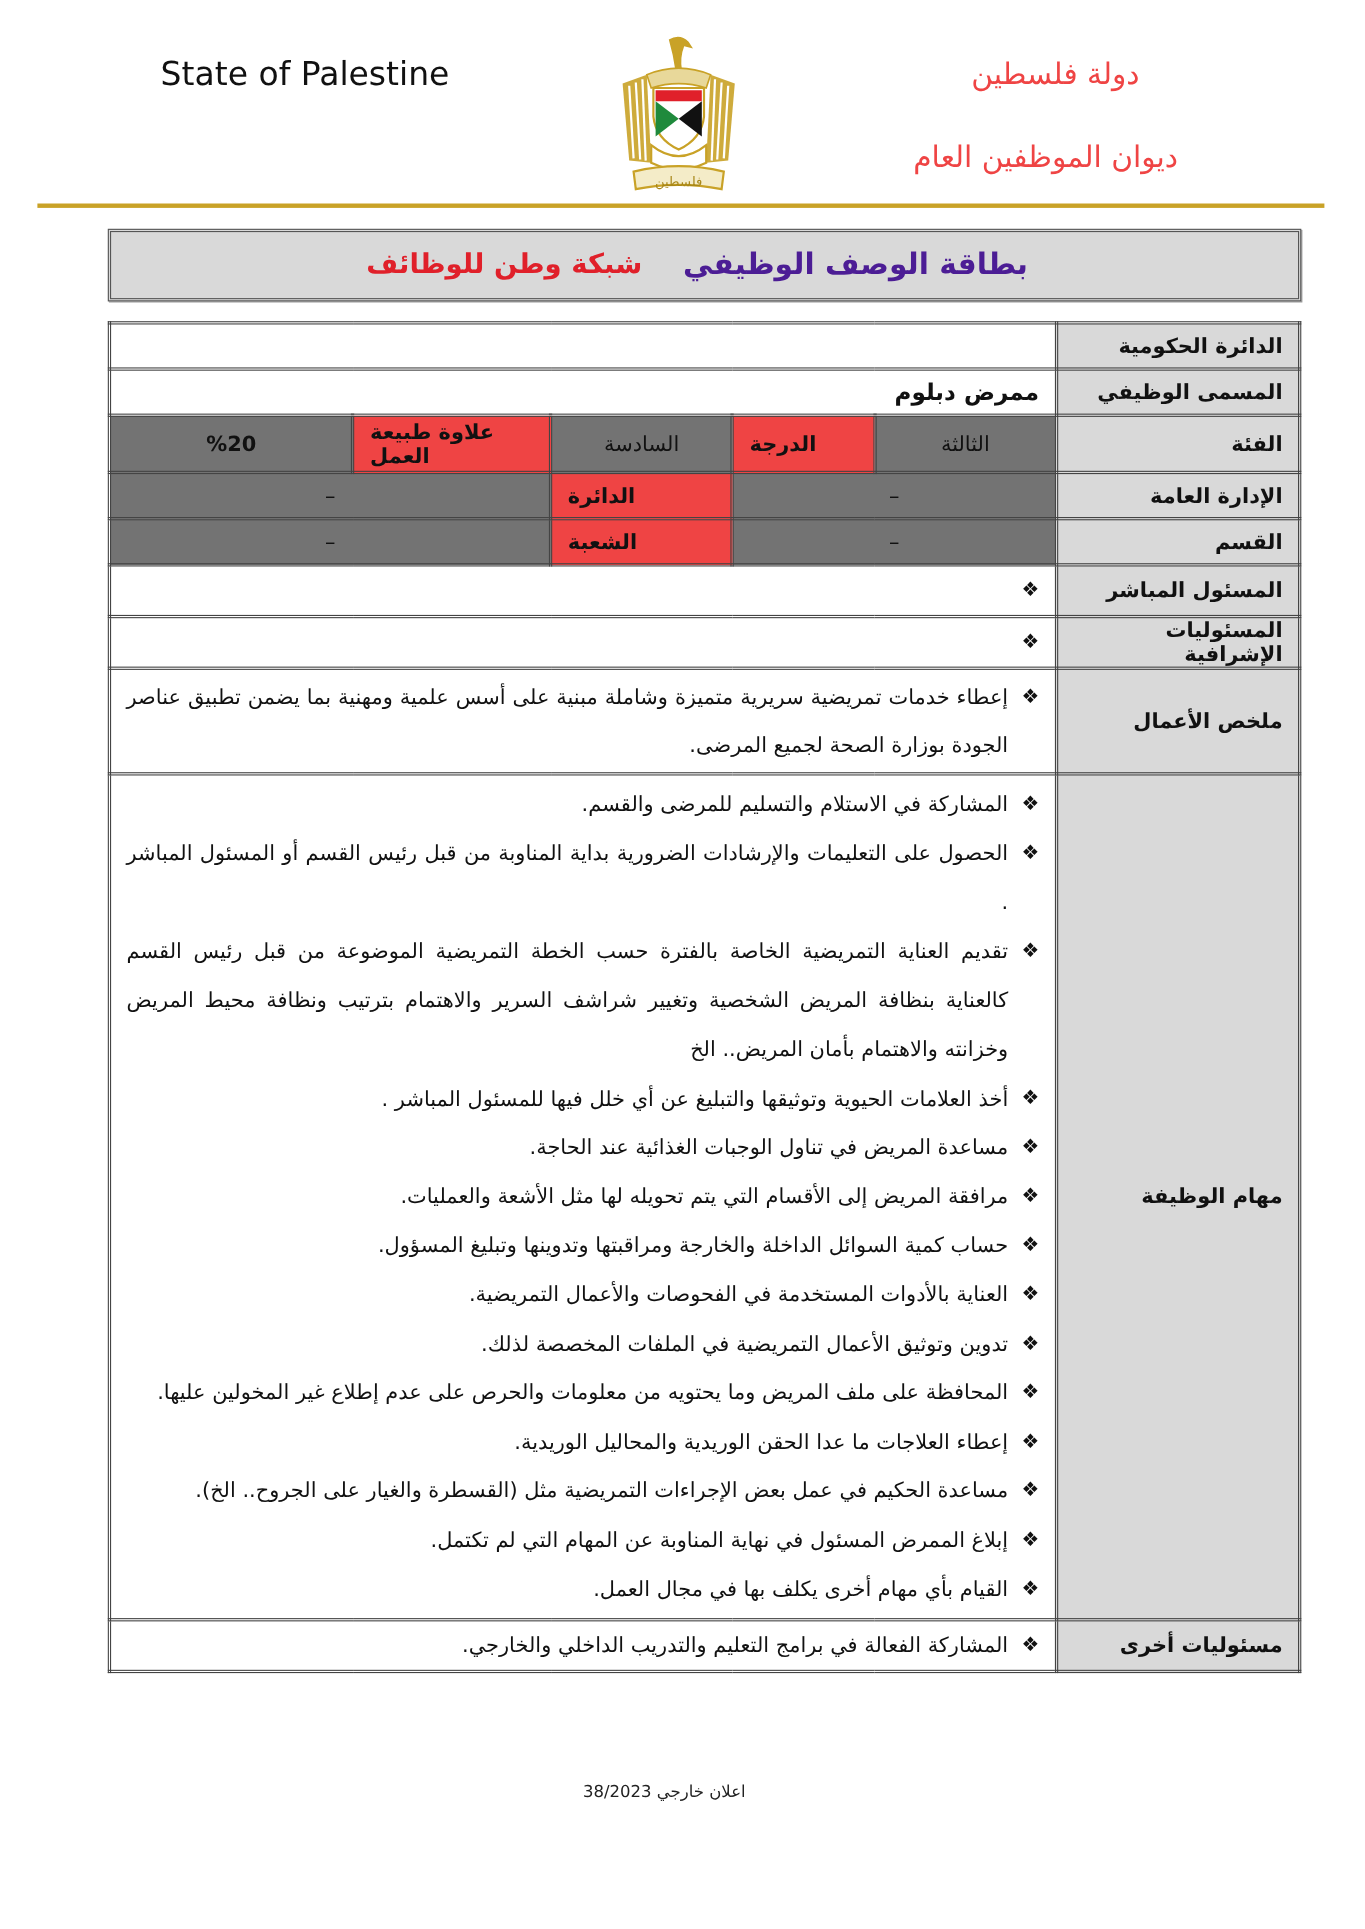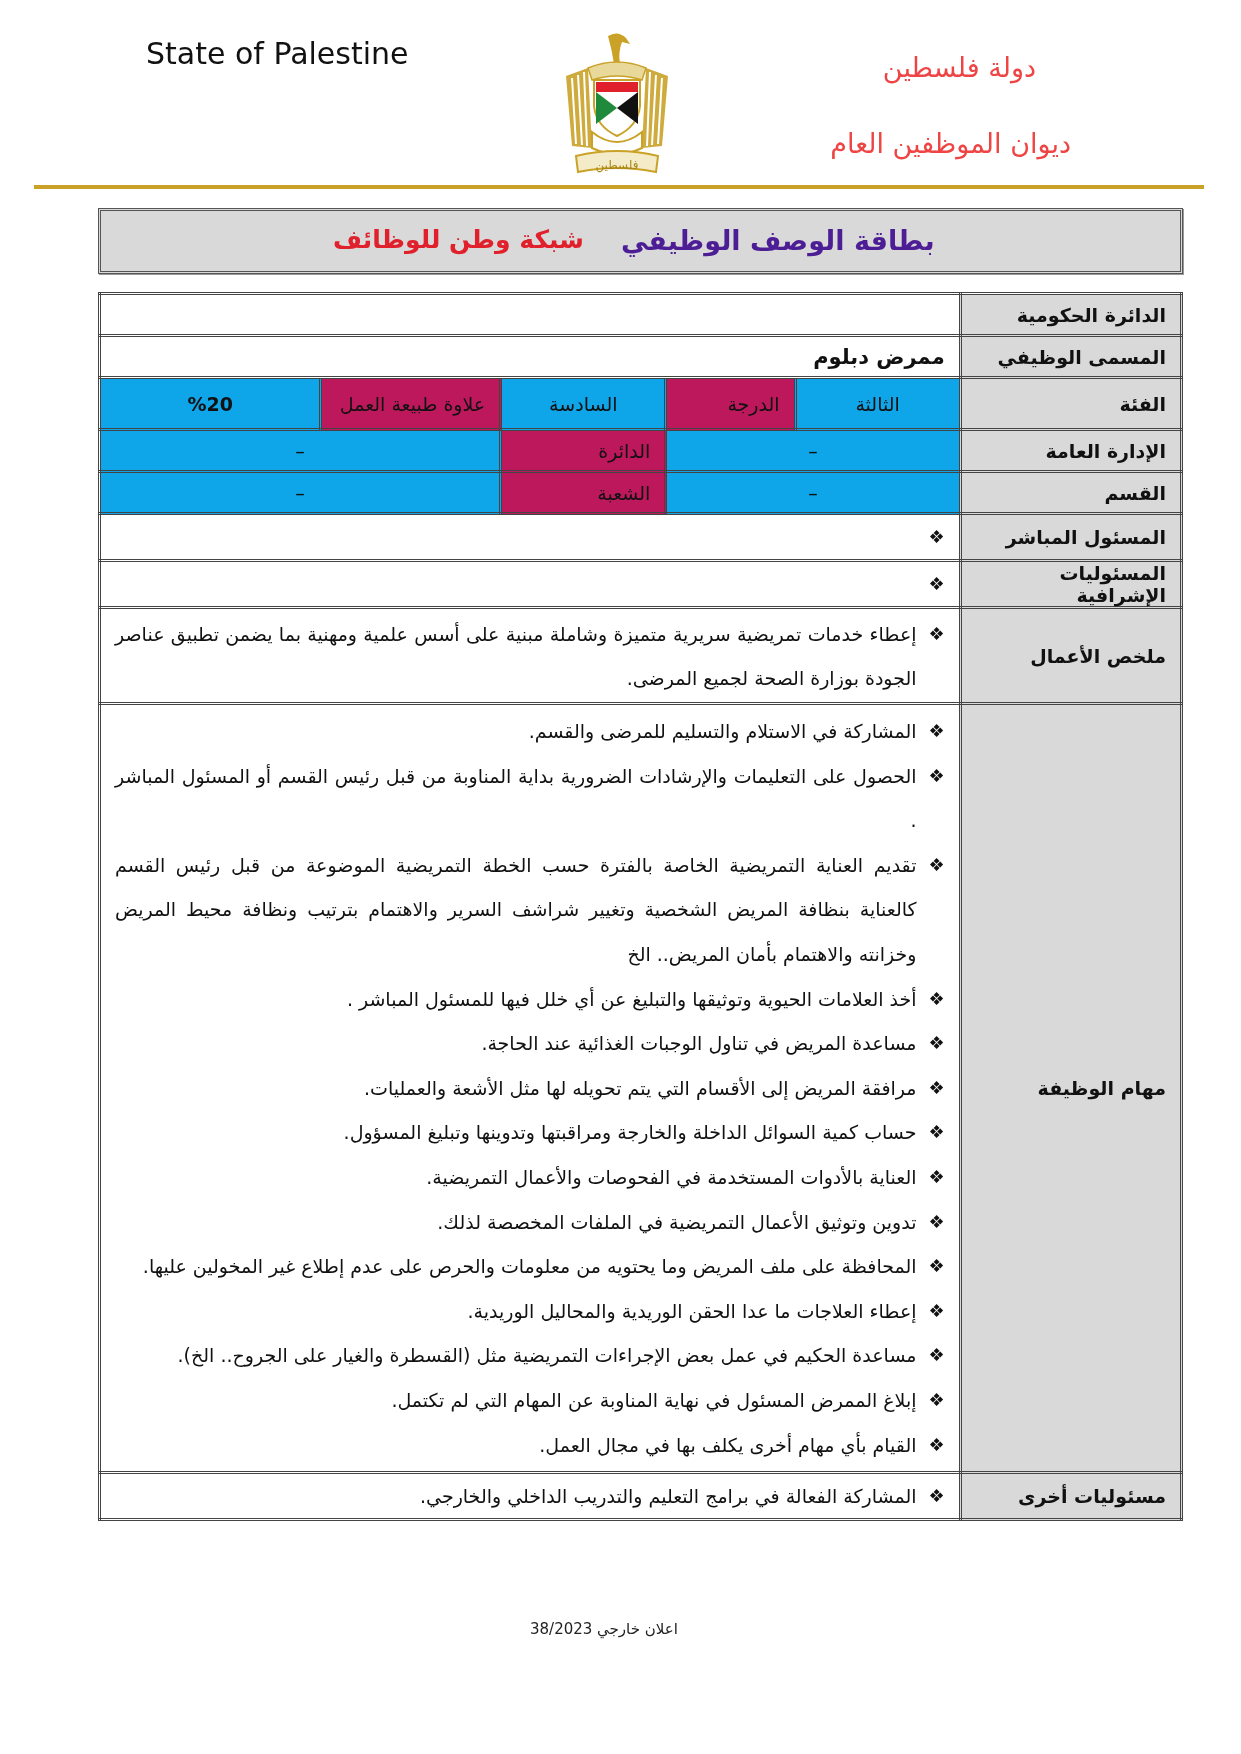--- a/index.html
+++ b/index.html
@@ -1,36 +1,36 @@
 <!DOCTYPE html>
 <html><head>
   <meta charset="utf-8">
   <style>
     html, body { margin: 0; padding: 0; background: #ffffff; }
     body { width: 1241px; height: 1754px; position: relative; overflow: hidden; font-family: "DejaVu Sans", sans-serif; color: #111; }
 
     .header { position: absolute; left: 0; top: 0; width: 1241px; height: 190px; }
     .en-title { position: absolute; font-family: "DejaVu Sans", sans-serif; font-size: 30px; color: #111; white-space: nowrap; }
-    .en-1 { left: 146px; top: 36px; text-align: right; }
+    .en-1 { left: 146px; top: 50px; text-align: right; }
     .en-2 { left: 78px; top: 118px; }
     .ar-title { position: absolute; font-family: "DejaVu Sans", sans-serif; font-size: 27px; color: #ef4444; direction: rtl; white-space: nowrap; }
     .ar-1 { right: 205px; top: 52px; }
     .ar-2 { right: 170px; top: 128px; }
     .emblem { position: absolute; left: 558px; top: 28px; width: 118px; height: 152px; }
     .gold-rule { position: absolute; left: 34px; top: 185px; width: 1170px; height: 4px; background: #c9a227; }
 
     .title-box { position: absolute; left: 98px; top: 208px; width: 1085px; height: 66px; background: #d9d9d9; border: 3px double #555; box-sizing: border-box; box-shadow: 1px 1px 0 #999; }
     .title-main { position: absolute; left: 520px; top: 14px; font-size: 27px; font-weight: bold; direction: rtl; white-space: nowrap; color: #4c1d95; }
     .title-site { position: absolute; left: 232px; top: 14px; font-size: 25px; font-weight: bold; color: #e0202a; direction: rtl; white-space: nowrap; }
 
     table.card { position: absolute; left: 98px; top: 292px; width: 1085px; border-collapse: collapse; direction: rtl; table-layout: fixed; }
     table.card td { border: 3px double #444; padding: 0 14px; vertical-align: middle; font-size: 19px; }
     td.lbl { background: #d9d9d9; font-weight: bold; font-size: 19px; width: 195px; }
-    td.sub { background: #be185d; text-align: right; font-weight: normal; }
-    td.val { background: #0ea5e9; text-align: center; }
+    td.sub { background: #ef4444; text-align: left; font-weight: bold; }
+    td.val { background: #737373; text-align: center; }
     td.txt { background: #fff; text-align: right; }
     .bold { font-weight: bold; }
     .bullet-row { display: flex; flex-direction: row; align-items: flex-start; }
     .diamond { font-size: 18px; margin-left: 12px; flex: 0 0 auto; line-height: 44px; color: #111; }
     .bullet-text { line-height: 44px; text-align: justify; flex: 1 1 auto; }
     ul.tasks { list-style: none; margin: 0; padding: 4px 0; }
     ul.tasks li { display: flex; flex-direction: row; align-items: flex-start; }
     ul.tasks li .bullet-text { line-height: 44.6px; }
     ul.tasks li .diamond { line-height: 44.6px; }
     .footer-note { position: absolute; left: 530px; top: 1620px; font-size: 15px; color: #222; direction: rtl; white-space: nowrap; }

